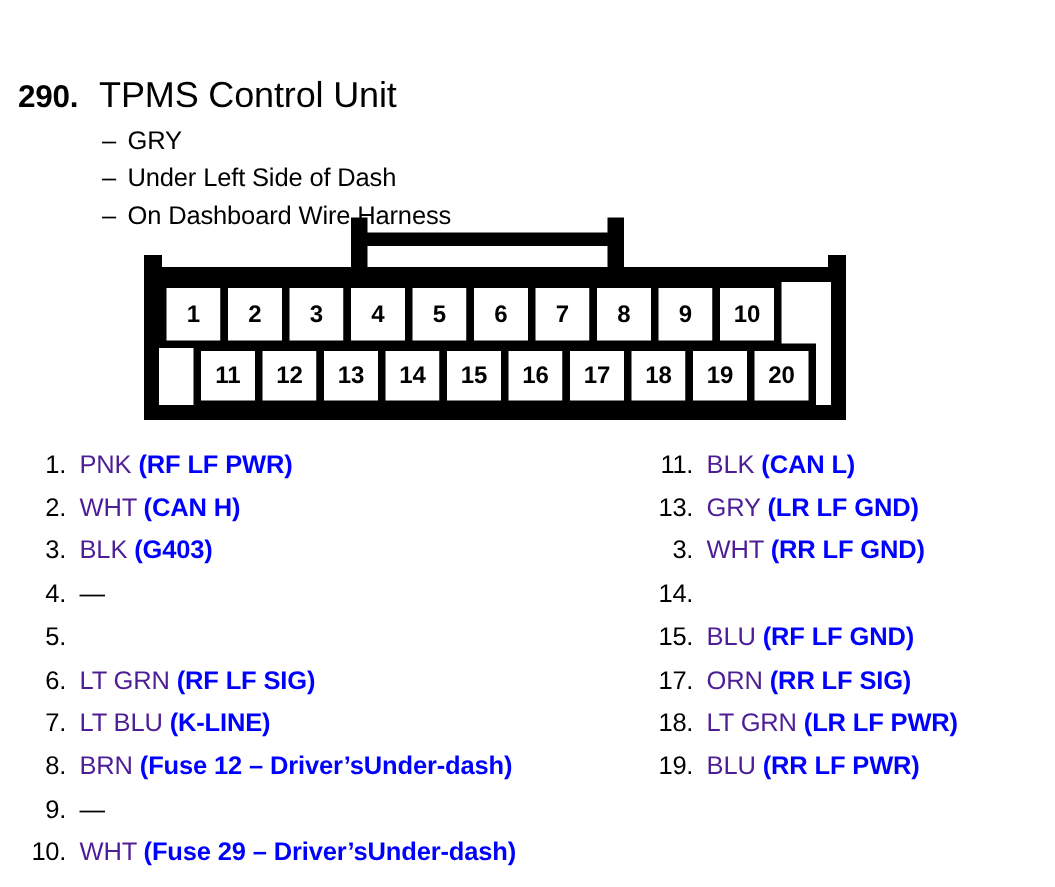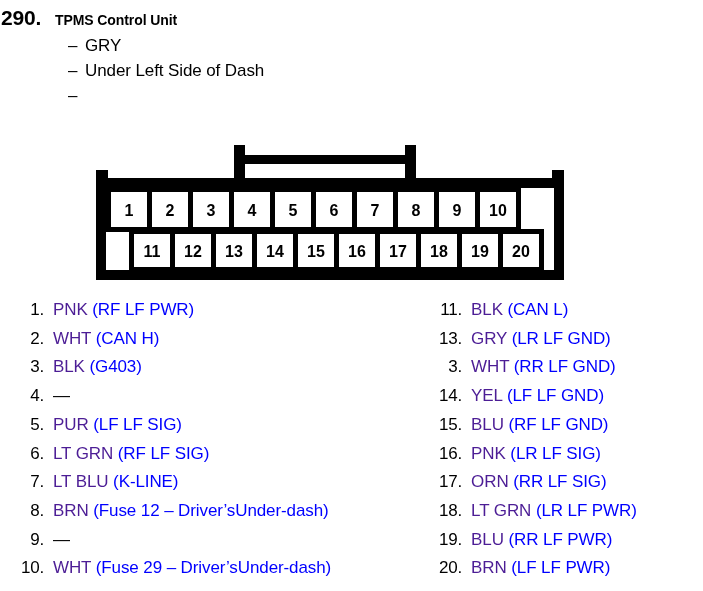--- a/index.html
+++ b/index.html
@@ -20,31 +20,32 @@
   
   #header {
     position: absolute;
     left: 0;
     top: 6px;
     width: 703px;
   }
   .title-row {
     display: flex;
     align-items: baseline;
-    padding-left: 1px;
+    padding-left: 12px;
+    margin-top: 44px;
   }
   .title-num {
     font-size: 21px;
     font-weight: bold;
     letter-spacing: -0.2px;
     white-space: nowrap;
   }
   .title-text {
-    font-size: 14px;
-    font-weight: bold;
+    font-size: 24px;
+    font-weight: normal;
     letter-spacing: -0.1px;
     margin-left: 14px;
     white-space: nowrap;
   }
   .bullets {
     margin-top: 3px;
     padding-left: 68px;
   }
   .bullet-line {
     display: flex;
@@ -107,21 +108,21 @@
     width: 30px;
     flex: none;
     text-align: right;
     letter-spacing: -0.2px;
   }
   .pin-body {
     margin-left: 9px;
     letter-spacing: -0.1px;
   }
   .wire-color { color: #4c1d95; }
-  .signal     { color: #0000ff; }
+  .signal     { color: #0000ff; font-weight: bold; }
   .empty-dash { color: #000000; }
 </style>
 </head>
 <body>
 
 <div id="page">
 
   <div id="header">
     <div class="title-row">
       <span class="title-num">290.</span>
@@ -131,20 +132,21 @@
       <div class="bullet-line">
         <span class="bullet-dash">–</span>
         <span class="bullet-text">GRY</span>
       </div>
       <div class="bullet-line">
         <span class="bullet-dash">–</span>
         <span class="bullet-text">Under Left Side of Dash</span>
       </div>
       <div class="bullet-line">
         <span class="bullet-dash">–</span>
+        <span class="bullet-text">On Dashboard Wire Harness</span>
       </div>
     </div>
   </div>
 
   <div id="connector">
     <svg width="484" height="138" viewBox="0 0 484 138" xmlns="http://www.w3.org/2000/svg">
 
       <g fill="#000000">
         <rect x="146" y="1" width="11" height="38"></rect>
         <rect x="317" y="1" width="11" height="38"></rect>
@@ -221,21 +223,20 @@
       <div class="pin-row">
         <span class="pin-idx">3.</span>
         <span class="pin-body"><span class="wire-color">BLK</span> <span class="signal">(G403)</span></span>
       </div>
       <div class="pin-row">
         <span class="pin-idx">4.</span>
         <span class="pin-body"><span class="empty-dash">—</span><span class="signal"></span></span>
       </div>
       <div class="pin-row">
         <span class="pin-idx">5.</span>
-        <span class="pin-body"><span class="wire-color">PUR</span> <span class="signal">(LF LF SIG)</span></span>
       </div>
       <div class="pin-row">
         <span class="pin-idx">6.</span>
         <span class="pin-body"><span class="wire-color">LT GRN</span> <span class="signal">(RF LF SIG)</span></span>
       </div>
       <div class="pin-row">
         <span class="pin-idx">7.</span>
         <span class="pin-body"><span class="wire-color">LT BLU</span> <span class="signal">(K-LINE)</span></span>
       </div>
       <div class="pin-row">
@@ -260,42 +261,33 @@
       <div class="pin-row">
         <span class="pin-idx">13.</span>
         <span class="pin-body"><span class="wire-color">GRY</span> <span class="signal">(LR LF GND)</span></span>
       </div>
       <div class="pin-row">
         <span class="pin-idx">3.</span>
         <span class="pin-body"><span class="wire-color">WHT</span> <span class="signal">(RR LF GND)</span></span>
       </div>
       <div class="pin-row">
         <span class="pin-idx">14.</span>
-        <span class="pin-body"><span class="wire-color">YEL</span> <span class="signal">(LF LF GND)</span></span>
       </div>
       <div class="pin-row">
         <span class="pin-idx">15.</span>
         <span class="pin-body"><span class="wire-color">BLU</span> <span class="signal">(RF LF GND)</span></span>
       </div>
       <div class="pin-row">
-        <span class="pin-idx">16.</span>
-        <span class="pin-body"><span class="wire-color">PNK</span> <span class="signal">(LR LF SIG)</span></span>
-      </div>
-      <div class="pin-row">
         <span class="pin-idx">17.</span>
         <span class="pin-body"><span class="wire-color">ORN</span> <span class="signal">(RR LF SIG)</span></span>
       </div>
       <div class="pin-row">
         <span class="pin-idx">18.</span>
         <span class="pin-body"><span class="wire-color">LT GRN</span> <span class="signal">(LR LF PWR)</span></span>
       </div>
       <div class="pin-row">
         <span class="pin-idx">19.</span>
         <span class="pin-body"><span class="wire-color">BLU</span> <span class="signal">(RR LF PWR)</span></span>
       </div>
-      <div class="pin-row">
-        <span class="pin-idx">20.</span>
-        <span class="pin-body"><span class="wire-color">BRN</span> <span class="signal">(LF LF PWR)</span></span>
-      </div>
     </div>
 
   </div>
 </div>
 
 </body></html>

